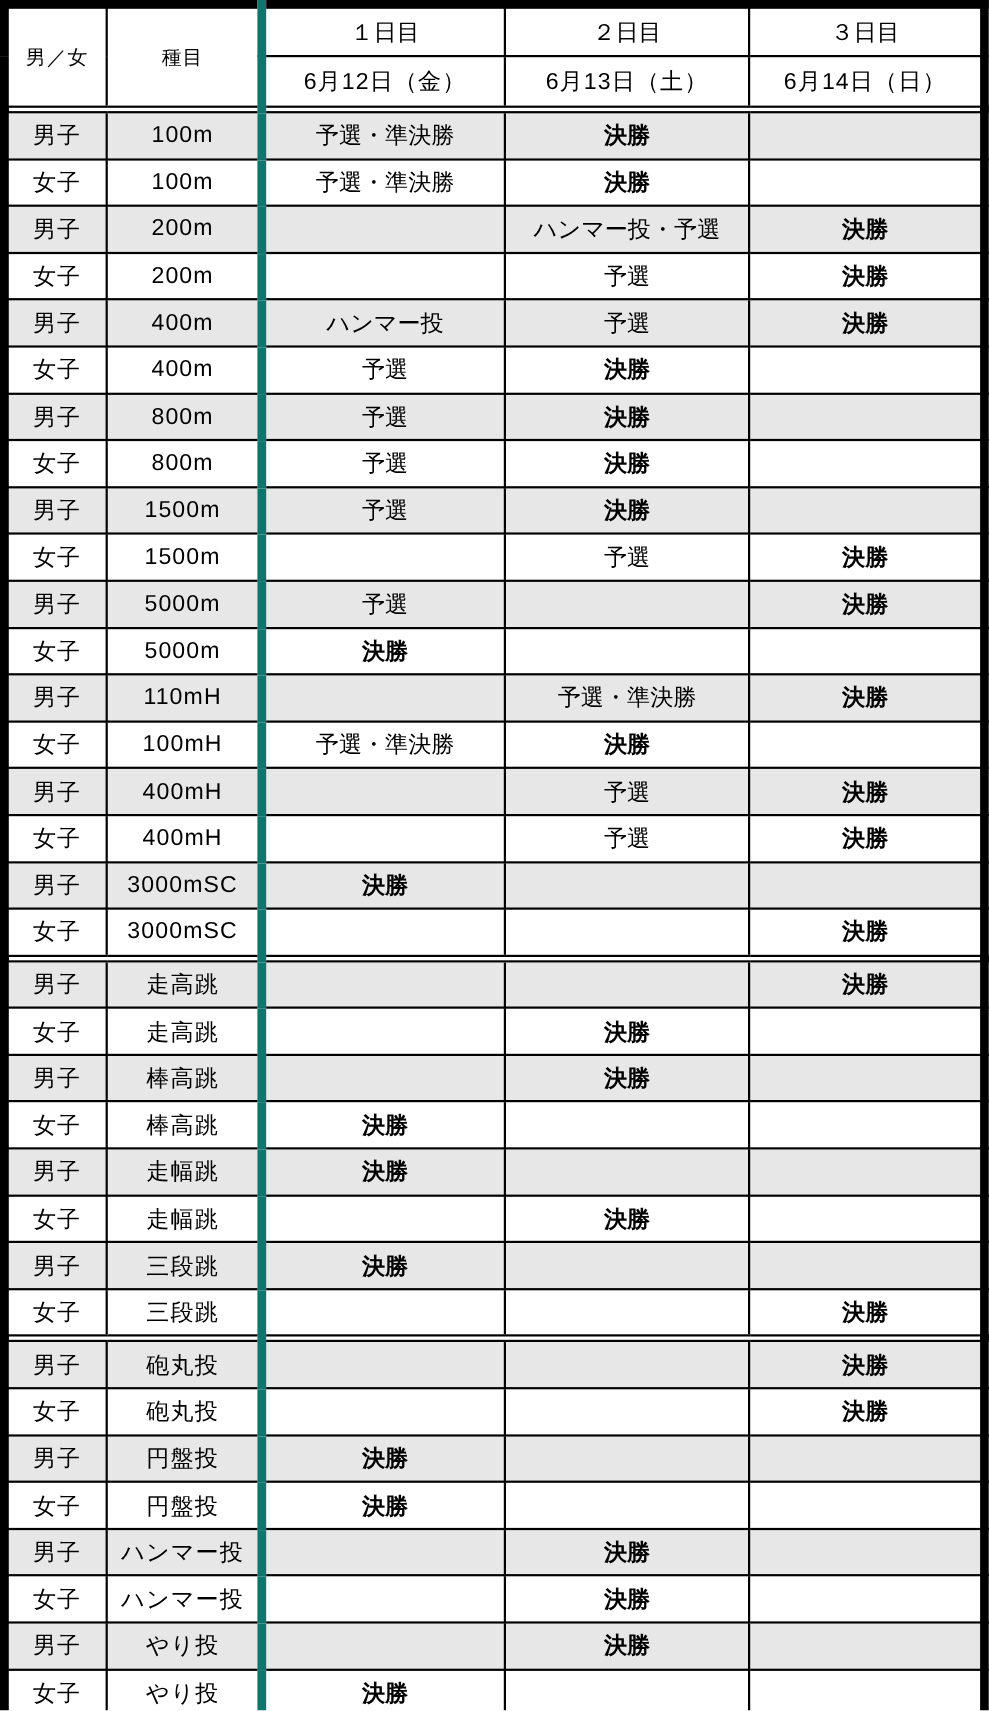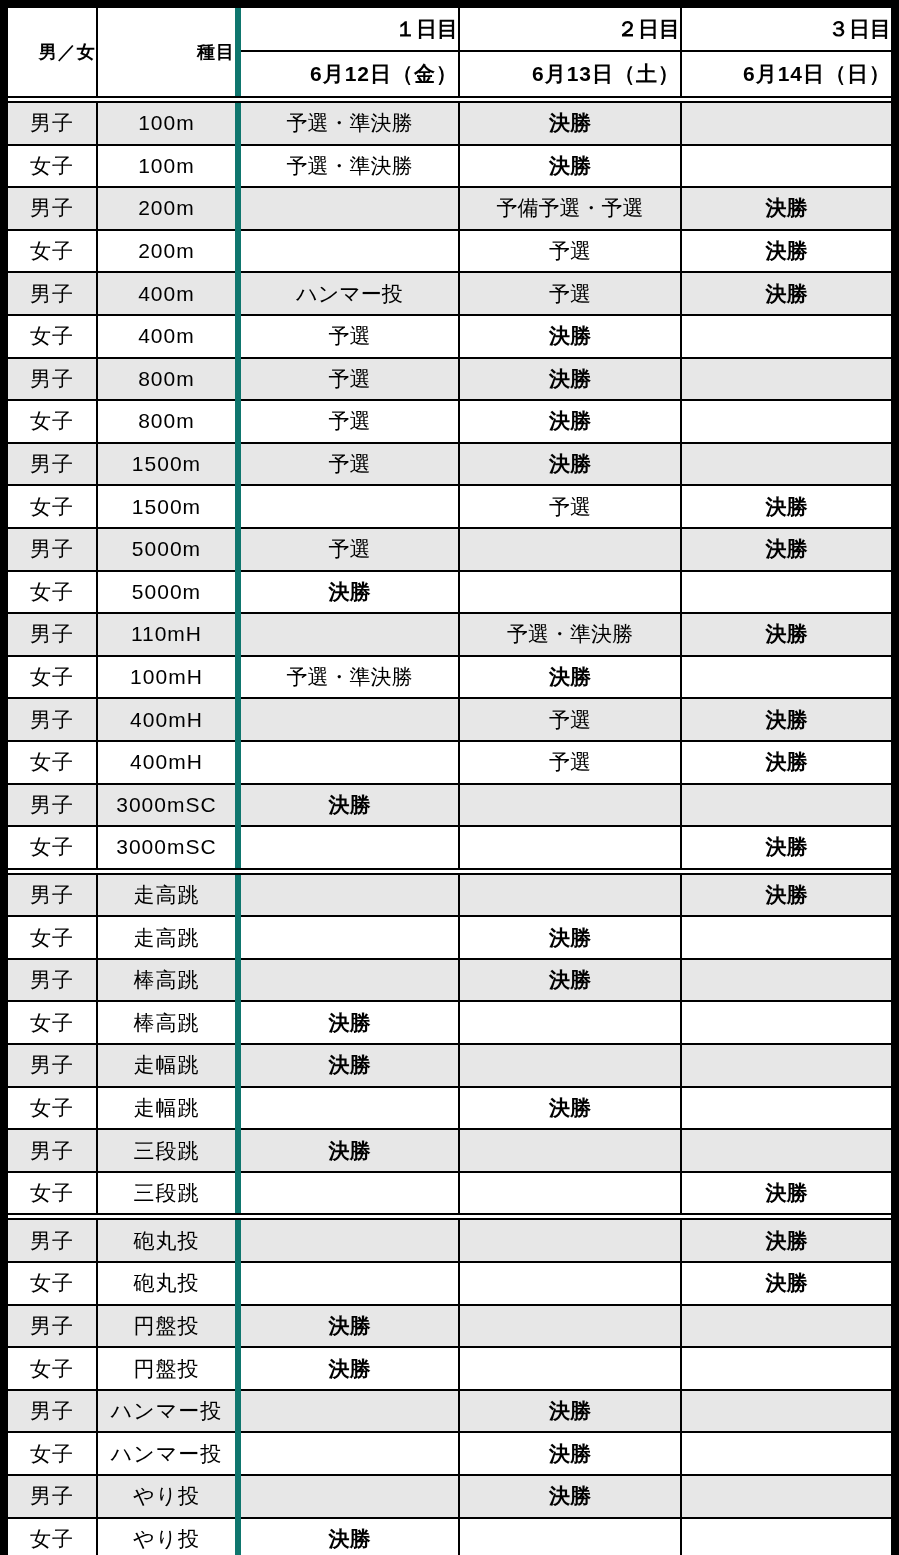--- a/index.html
+++ b/index.html
@@ -31,30 +31,29 @@
     border: 2px solid #000000;
     text-align: center;
     vertical-align: middle;
     padding: 0;
     overflow: hidden;
     white-space: nowrap;
     color: #000000;
   }
   thead th {
     background: #ffffff;
-    font-weight: bold;
+    font-weight: normal;
     font-size: 21px;
-    text-align: right;
   }
   tr.day-row th  { height: 42px; }
   tr.date-row th { height: 44px; letter-spacing: 1px; }
   th.c-gender, th.c-event { font-size: 18px; letter-spacing: 1px; }
 
   
-  .thickR { border-right: 6px solid #0f766e; }
+  .thickR { border-right: 8px solid #0f766e; }
 
   
   tr.date-row th, th.c-gender, th.c-event { border-bottom: 7px double #000000; }
 
   
   tr.section td { border-top: 7px double #000000; }
 
   tbody td { height: 40.6px; font-size: 21px; }
   tr.shaded td { background: #e7e7e7; }
   tr.plain  td { background: #ffffff; }
@@ -99,21 +98,21 @@
           <td class="c1">女子</td>
           <td class="c2 thickR">100m</td>
           <td class="cd">予選・準決勝</td>
           <td class="cd final">決勝</td>
           <td class="cd"></td>
         </tr>
         <tr class="shaded">
           <td class="c1">男子</td>
           <td class="c2 thickR">200m</td>
           <td class="cd"></td>
-          <td class="cd">予備予選・予選</td>
+          <td class="cd">ハンマー投・予選</td>
           <td class="cd final">決勝</td>
         </tr>
         <tr class="plain">
           <td class="c1">女子</td>
           <td class="c2 thickR">200m</td>
           <td class="cd"></td>
           <td class="cd">予選</td>
           <td class="cd final">決勝</td>
         </tr>
         <tr class="shaded">

